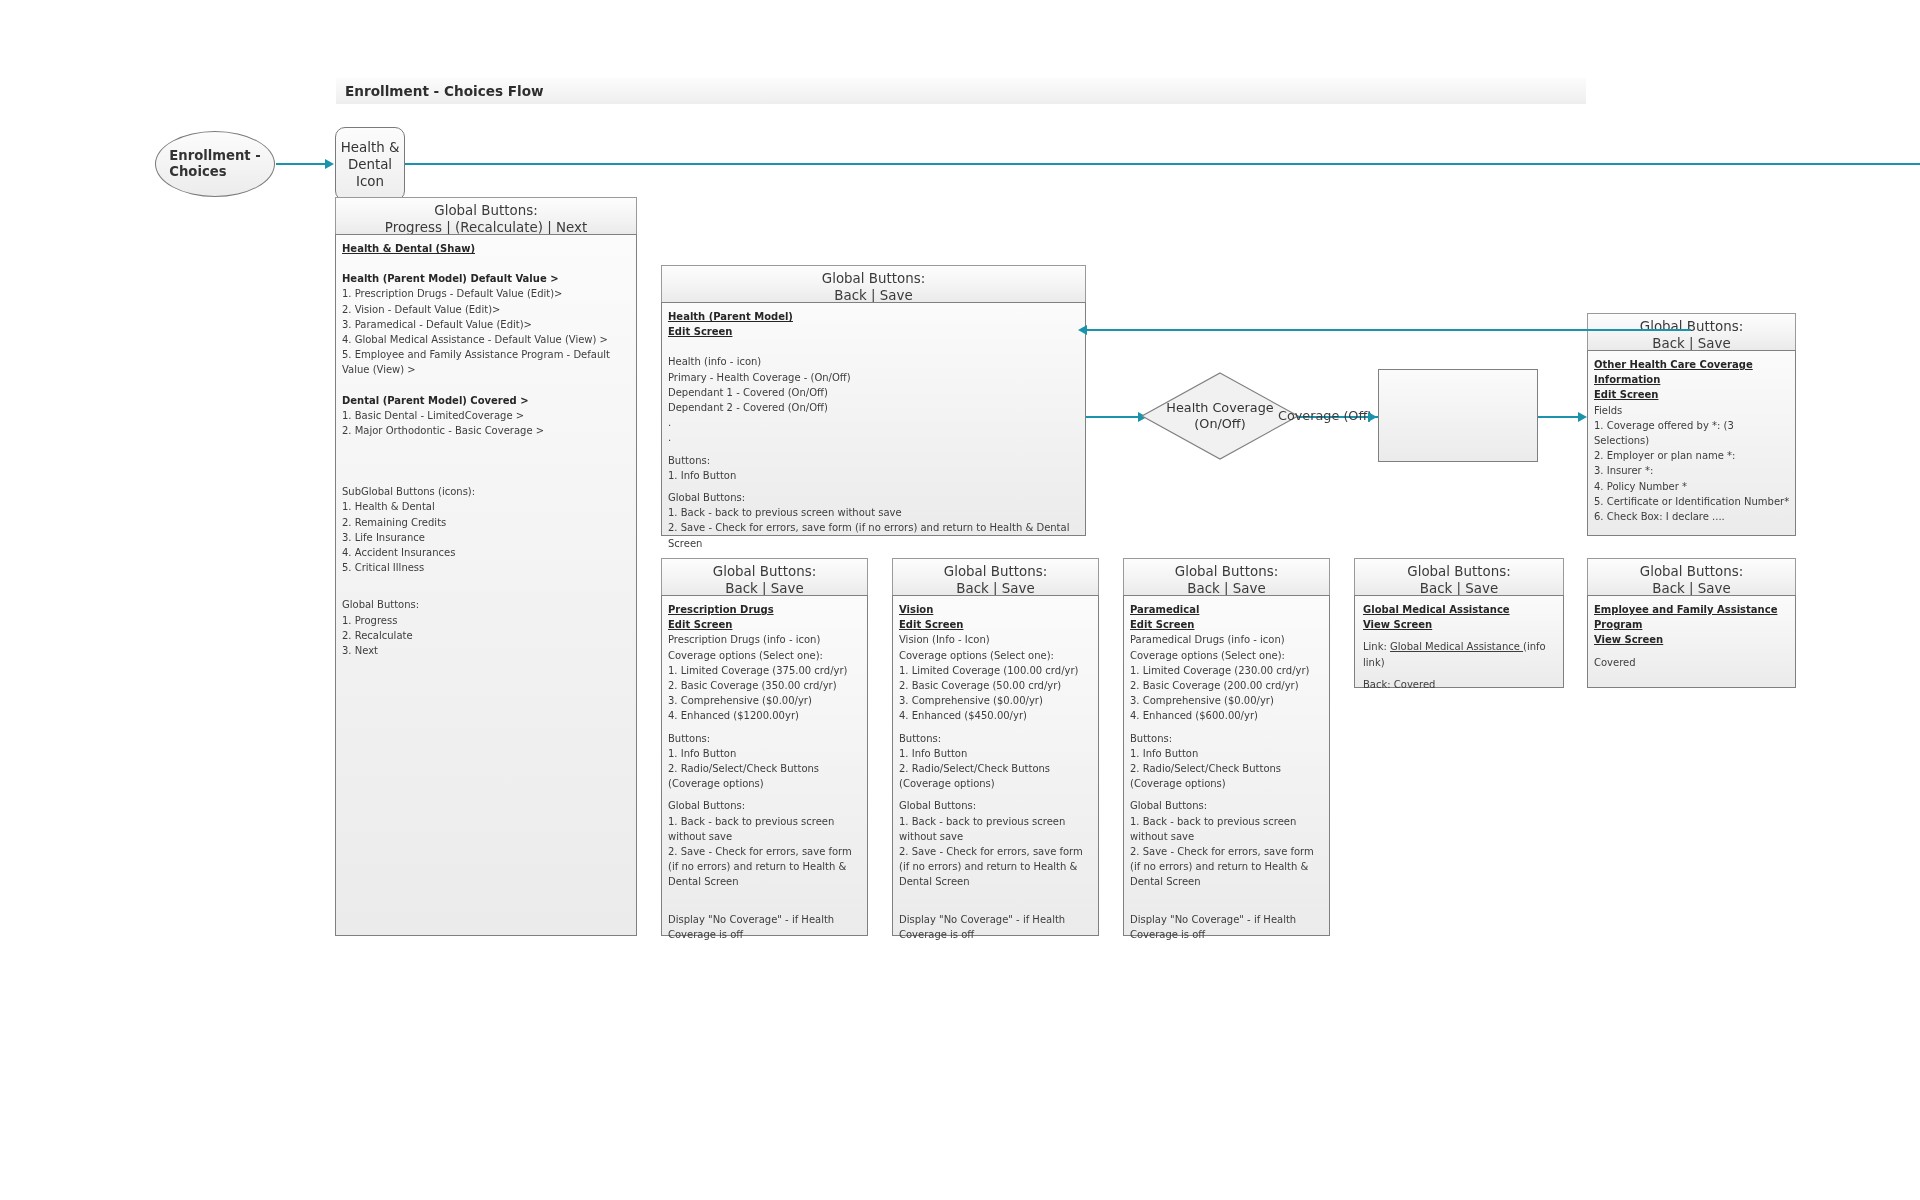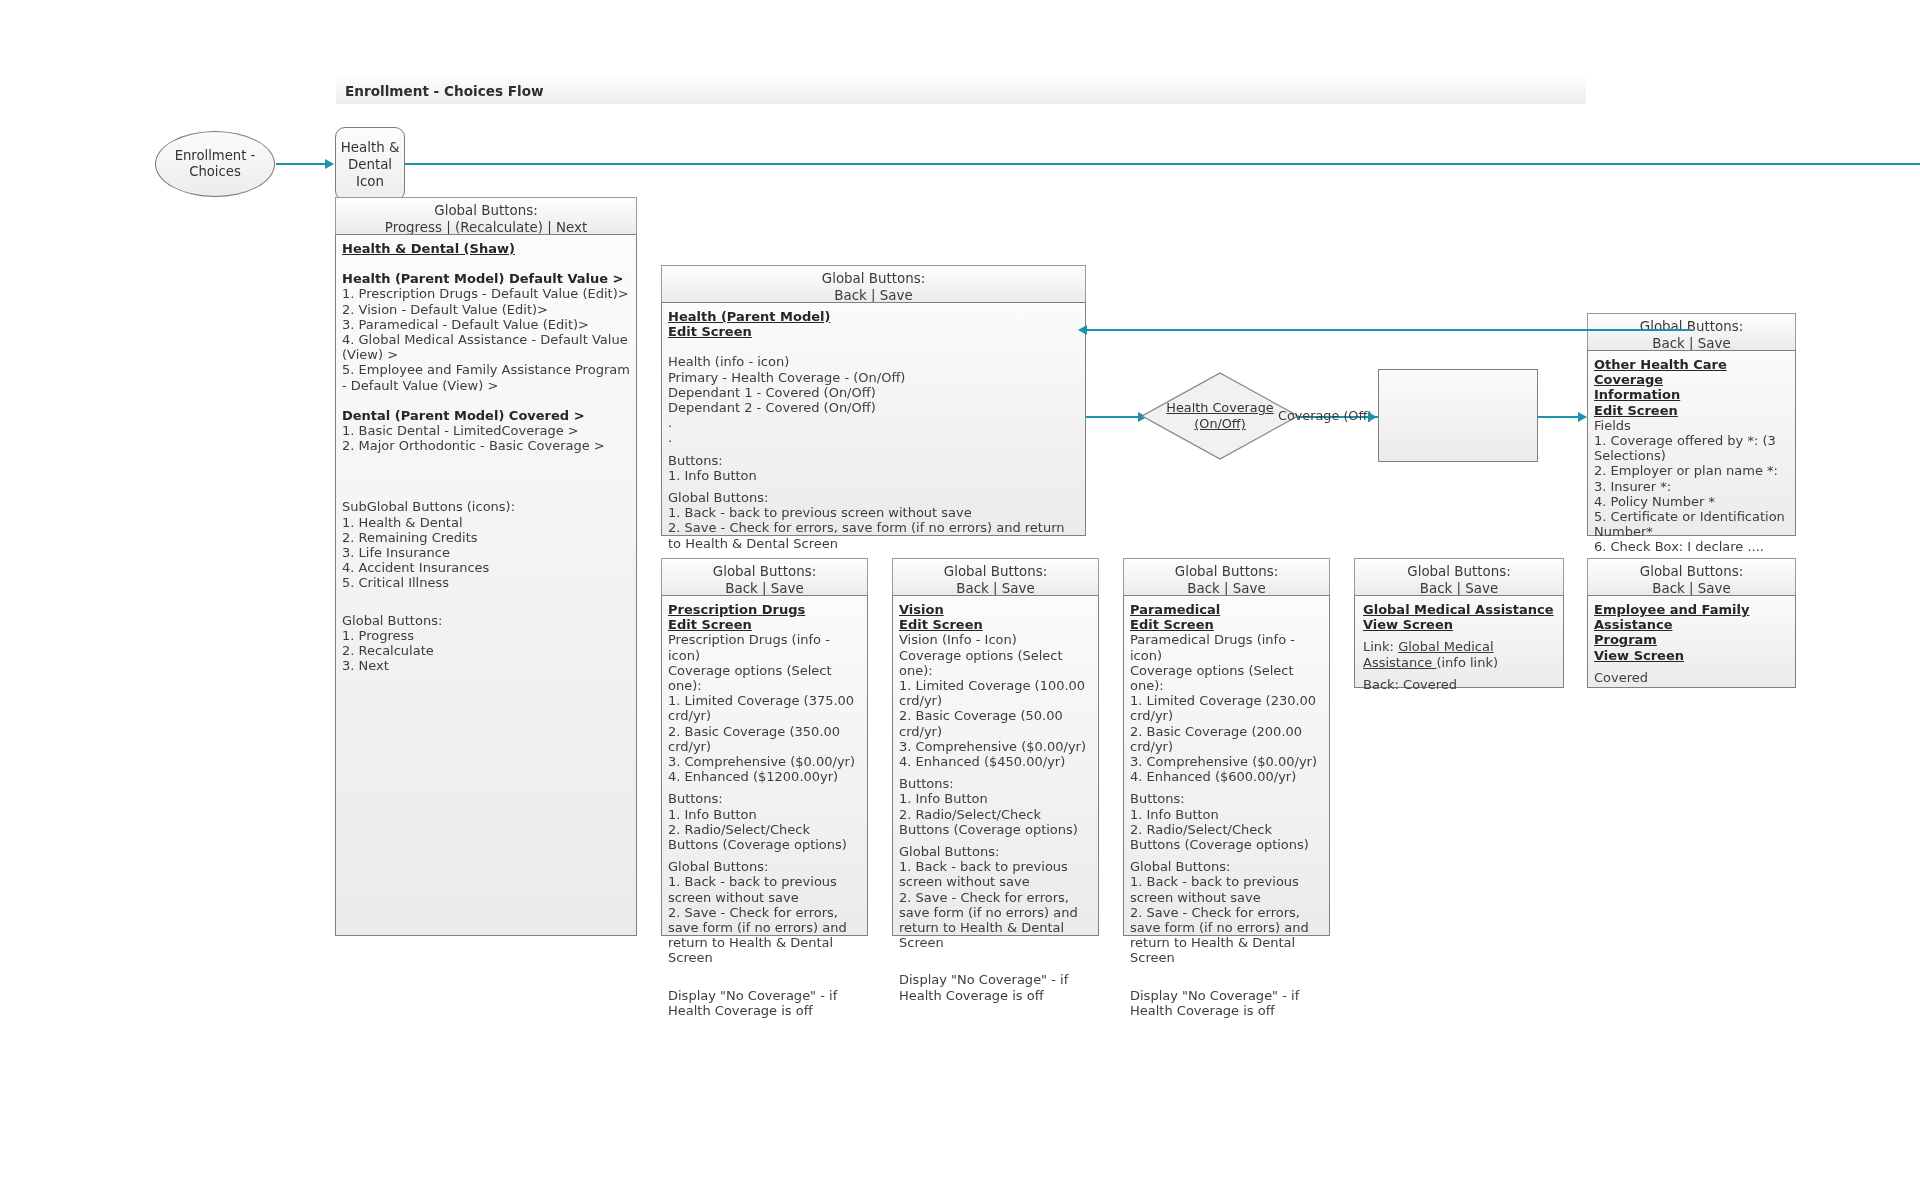--- a/index.html
+++ b/index.html
@@ -53,22 +53,22 @@
   }
   .ellipse {
     position: absolute;
     box-sizing: border-box;
     border: 1px solid #7a7a7a;
     border-radius: 50%;
     background: linear-gradient(to bottom, #fcfcfc 0%, #f3f3f3 55%, #ececec 100%);
     display: flex;
     align-items: center;
     justify-content: center;
-    text-align: center;
-    font-weight: normal;
+    text-align: left;
+    font-weight: bold;
     font-size: 13.2px;
     line-height: 16px;
     color: #333333;
   }
   .rounded-node {
     position: absolute;
     box-sizing: border-box;
     border: 1px solid #7a7a7a;
     border-radius: 10px;
     background: linear-gradient(to bottom, #fcfcfc 0%, #f4f4f4 55%, #ededed 100%);
@@ -77,21 +77,21 @@
     justify-content: center;
     text-align: center;
     font-size: 13.4px;
     line-height: 17px;
     color: #333333;
   }
   .panel-body {
     position: absolute;
     box-sizing: border-box;
     padding: 7px 6px 6px 7px;
-    font-size: 13px;
+    font-size: 10px;
     line-height: 15.2px;
     color: #3d3d3d;
   }
   .hd {
     font-weight: bold;
     text-decoration: underline;
     color: #262626;
   }
   .bold { font-weight: bold; color: #262626; }
   .ul { text-decoration: underline; }
@@ -122,21 +122,20 @@
   .diamond-wrap { position: absolute; }
   .diamond-label {
     position: absolute;
     left: 0; top: 0;
     width: 100%; height: 100%;
     display: flex; align-items: center; justify-content: center;
     text-align: center;
     font-size: 12.8px;
     line-height: 16px;
     color: #333333;
-    text-decoration: underline;
   }
 </style>
 </head>
 <body>
 
 <div class="canvas">
 
   <div class="header-band" style="left:336px; top:78px; width:1250px; height:26px;">
     <span>Enrollment - Choices Flow</span>
   </div>

